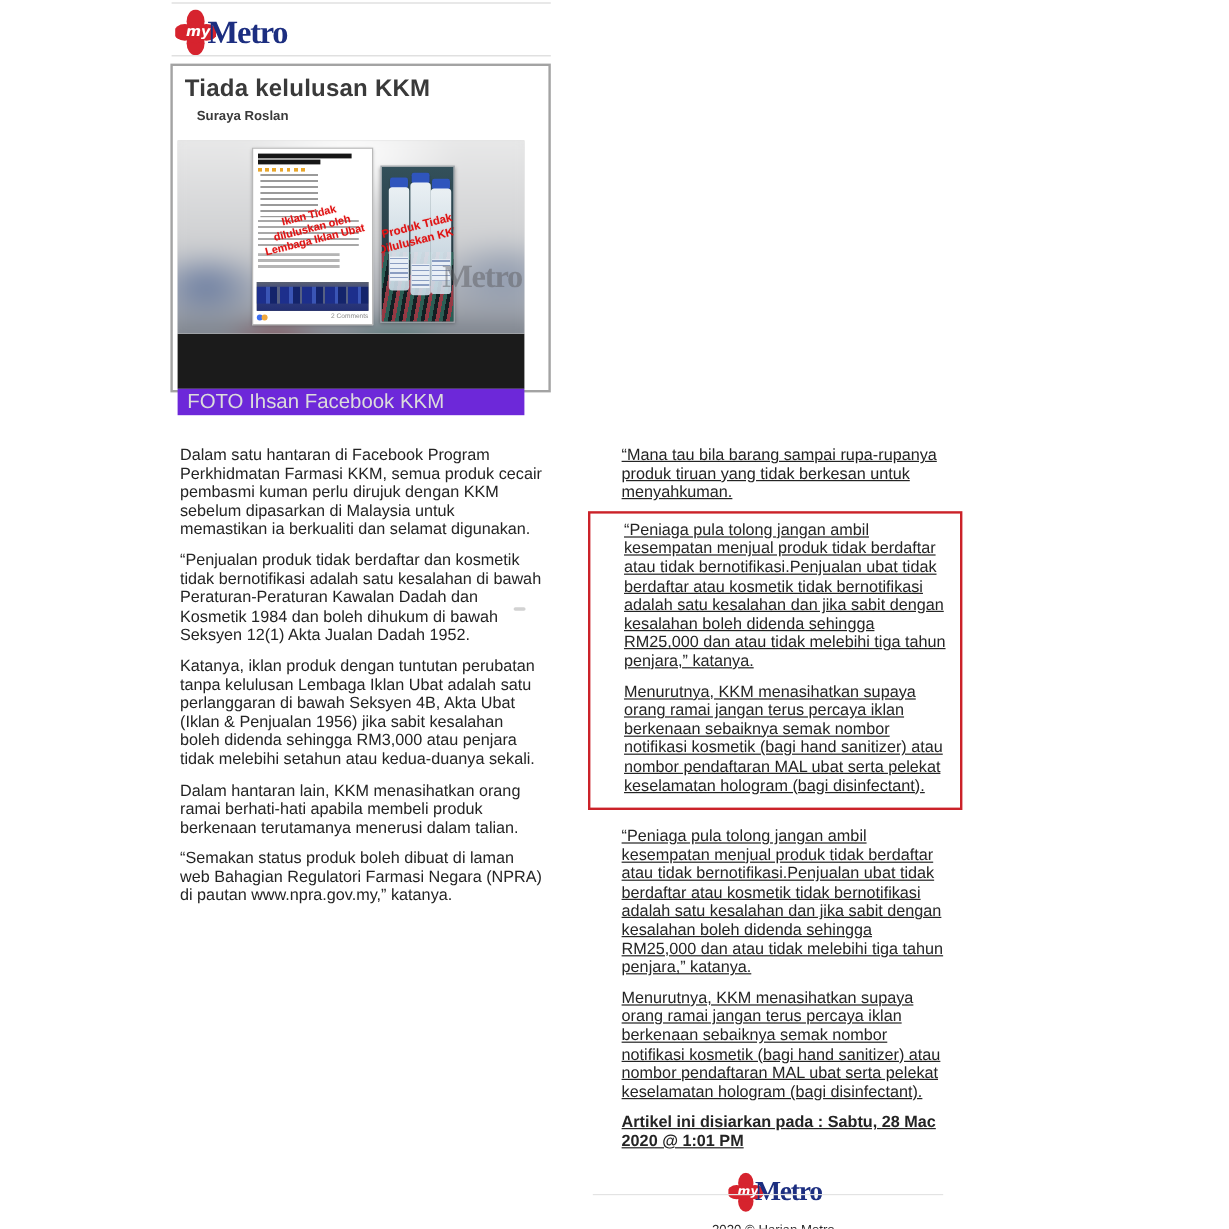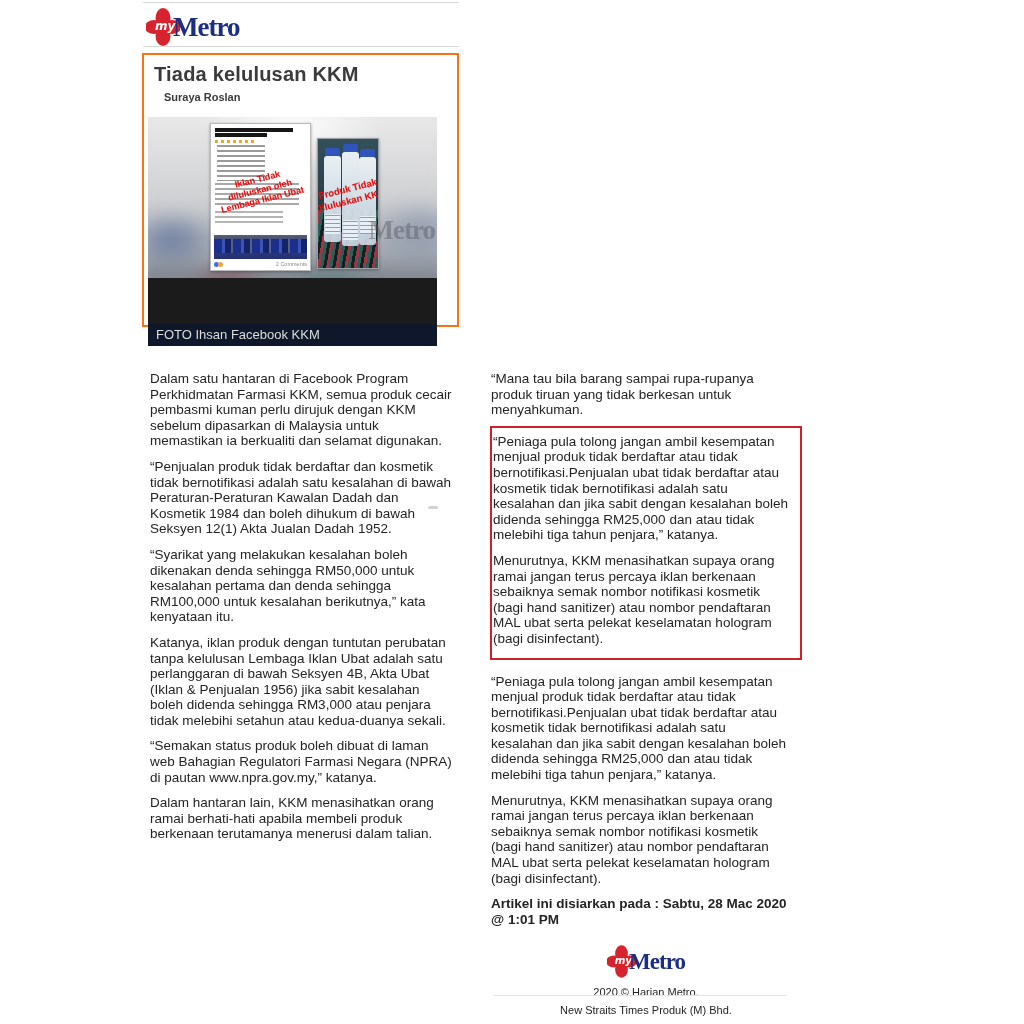--- a/index.html
+++ b/index.html
@@ -14,21 +14,21 @@
   
   .mymetro { display:inline-flex; align-items:center; }
   .mymetro svg { display:block; }
   .metro-word { font-family:"Liberation Serif", serif; font-weight:bold; color:#1c2e80; letter-spacing:-1px; margin-left:-7px; }
   .logo-header { position:absolute; left:146px; top:8px; }
   .logo-header .metro-word { font-size:27px; }
   .logo-footer .metro-word { font-size:23px; }
 
   
   .red-box-1 { position:absolute; left:142px; top:53px; width:317px; height:274px;
-               border:2px solid #f97316; background:#fff; }
+               border:2px solid #a3a3a3; background:#fff; }
   .article-title { margin:8px 0 0 10px; font-size:20px; color:#3a3a3a; letter-spacing:.2px; }
   .article-byline { margin:5px 0 0 20px; font-size:11px; font-weight:bold; color:#3a3a3a; }
 
   .image-block { position:absolute; left:4px; top:62px; width:289px; height:229px; }
   .photo-area { position:relative; width:289px; height:161px; overflow:hidden; background:#cfcfcf; }
   .blur-bg { position:absolute; left:-14px; top:-14px; right:-14px; bottom:-14px; filter:blur(9px);
     background:
       radial-gradient(70px 42px at 12% 72%, #66799f 0%, rgba(102,121,159,0) 70%),
       radial-gradient(80px 48px at 90% 68%, #8d99ae 0%, rgba(141,153,174,0) 70%),
       radial-gradient(60px 30px at 30% 96%, #7e4a52 0%, rgba(126,74,82,0) 70%),
@@ -77,29 +77,29 @@
 
   .stamp { position:absolute; color:#e01313; font-weight:bold; transform:rotate(-14deg);
            white-space:pre-line; text-align:center; text-shadow:0 0 1px rgba(224,19,19,.35); }
   .stamp-left  { left:-7px; top:50px; width:112px; font-size:9px;  line-height:10.5px; }
   .stamp-right { left:-8px; top:44px; width:78px;  font-size:9.5px; line-height:11.5px; }
 
   .watermark { position:absolute; right:2px; top:98px; font-family:"Liberation Serif", serif;
                font-weight:bold; font-size:27px; color:rgba(95,95,100,.5); letter-spacing:-1px; }
 
   .black-area { width:289px; height:46px; background:#1b1b1b; }
-  .caption-bar { width:289px; height:22px; background:#0f172a; color:#dcdcdc;
-                 font-size:13px; line-height:22px; padding-left:8px; }
+  .caption-bar { width:289px; height:22px; background:#6d28d9; color:#dcdcdc;
+                 font-size:17px; line-height:22px; padding-left:8px; }
 
   
   .col { position:absolute; top:371px; }
   .col p { font-size:13.5px; line-height:15.6px; color:#242424; margin:0 0 10px 0; }
   .col-left { left:150px; width:304px; }
   .col-right { left:490px; width:312px; }
-  .col-right p { margin-left:1px; margin-right:12px; }
+  .col-right p { margin-left:28px; margin-right:12px;text-decoration:underline; }
   .col-right .intro { margin-bottom:8px; }
 
   .red-box-2 { border:2px solid #cb2229; padding:6px 0 1px 0; margin-bottom:14px; background:#fff; }
 
   .published { font-weight:bold; }
 
   .page-dash { position:absolute; left:428px; top:506px; width:10px; height:3px;
                border-radius:2px; background:#d2d2d2; }
 
   .footer-block { text-align:center; margin-top:18px; }
@@ -175,24 +175,23 @@
     </div>
 
     <div class="black-area"></div>
     <div class="caption-bar">FOTO Ihsan Facebook KKM</div>
   </div>
 </div>
 
 <div class="col col-left">
   <p>Dalam satu hantaran di Facebook Program Perkhidmatan Farmasi KKM, semua produk cecair pembasmi kuman perlu dirujuk dengan KKM sebelum dipasarkan di Malaysia untuk memastikan ia berkualiti dan selamat digunakan.</p>
   <p>“Penjualan produk tidak berdaftar dan kosmetik tidak bernotifikasi adalah satu kesalahan di bawah Peraturan-Peraturan Kawalan Dadah dan Kosmetik 1984 dan boleh dihukum di bawah Seksyen 12(1) Akta Jualan Dadah 1952.</p>
-  <p>“Syarikat yang melakukan kesalahan boleh dikenakan denda sehingga RM50,000 untuk kesalahan pertama dan denda sehingga RM100,000 untuk kesalahan berikutnya,” kata kenyataan itu.</p>
   <p>Katanya, iklan produk dengan tuntutan perubatan tanpa kelulusan Lembaga Iklan Ubat adalah satu perlanggaran di bawah Seksyen 4B, Akta Ubat (Iklan &amp; Penjualan 1956) jika sabit kesalahan boleh didenda sehingga RM3,000 atau penjara tidak melebihi setahun atau kedua-duanya sekali.</p>
+  <p>Dalam hantaran lain, KKM menasihatkan orang ramai berhati-hati apabila membeli produk berkenaan terutamanya menerusi dalam talian.</p>
   <p>“Semakan status produk boleh dibuat di laman web Bahagian Regulatori Farmasi Negara (NPRA) di pautan www.npra.gov.my,” katanya.</p>
-  <p>Dalam hantaran lain, KKM menasihatkan orang ramai berhati-hati apabila membeli produk berkenaan terutamanya menerusi dalam talian.</p>
 </div>
 
 <div class="page-dash"></div>
 
 <div class="col col-right">
   <p class="intro">“Mana tau bila barang sampai rupa-rupanya produk tiruan yang tidak berkesan untuk menyahkuman.</p>
 
   <div class="red-box-2">
     <p>“Peniaga pula tolong jangan ambil kesempatan menjual produk tidak berdaftar atau tidak bernotifikasi.Penjualan ubat tidak berdaftar atau kosmetik tidak bernotifikasi adalah satu kesalahan dan jika sabit dengan kesalahan boleh didenda sehingga RM25,000 dan atau tidak melebihi tiga tahun penjara,” katanya.</p>
     <p>Menurutnya, KKM menasihatkan supaya orang ramai jangan terus percaya iklan berkenaan sebaiknya semak nombor notifikasi kosmetik (bagi hand sanitizer) atau nombor pendaftaran MAL ubat serta pelekat keselamatan hologram (bagi disinfectant).</p>

